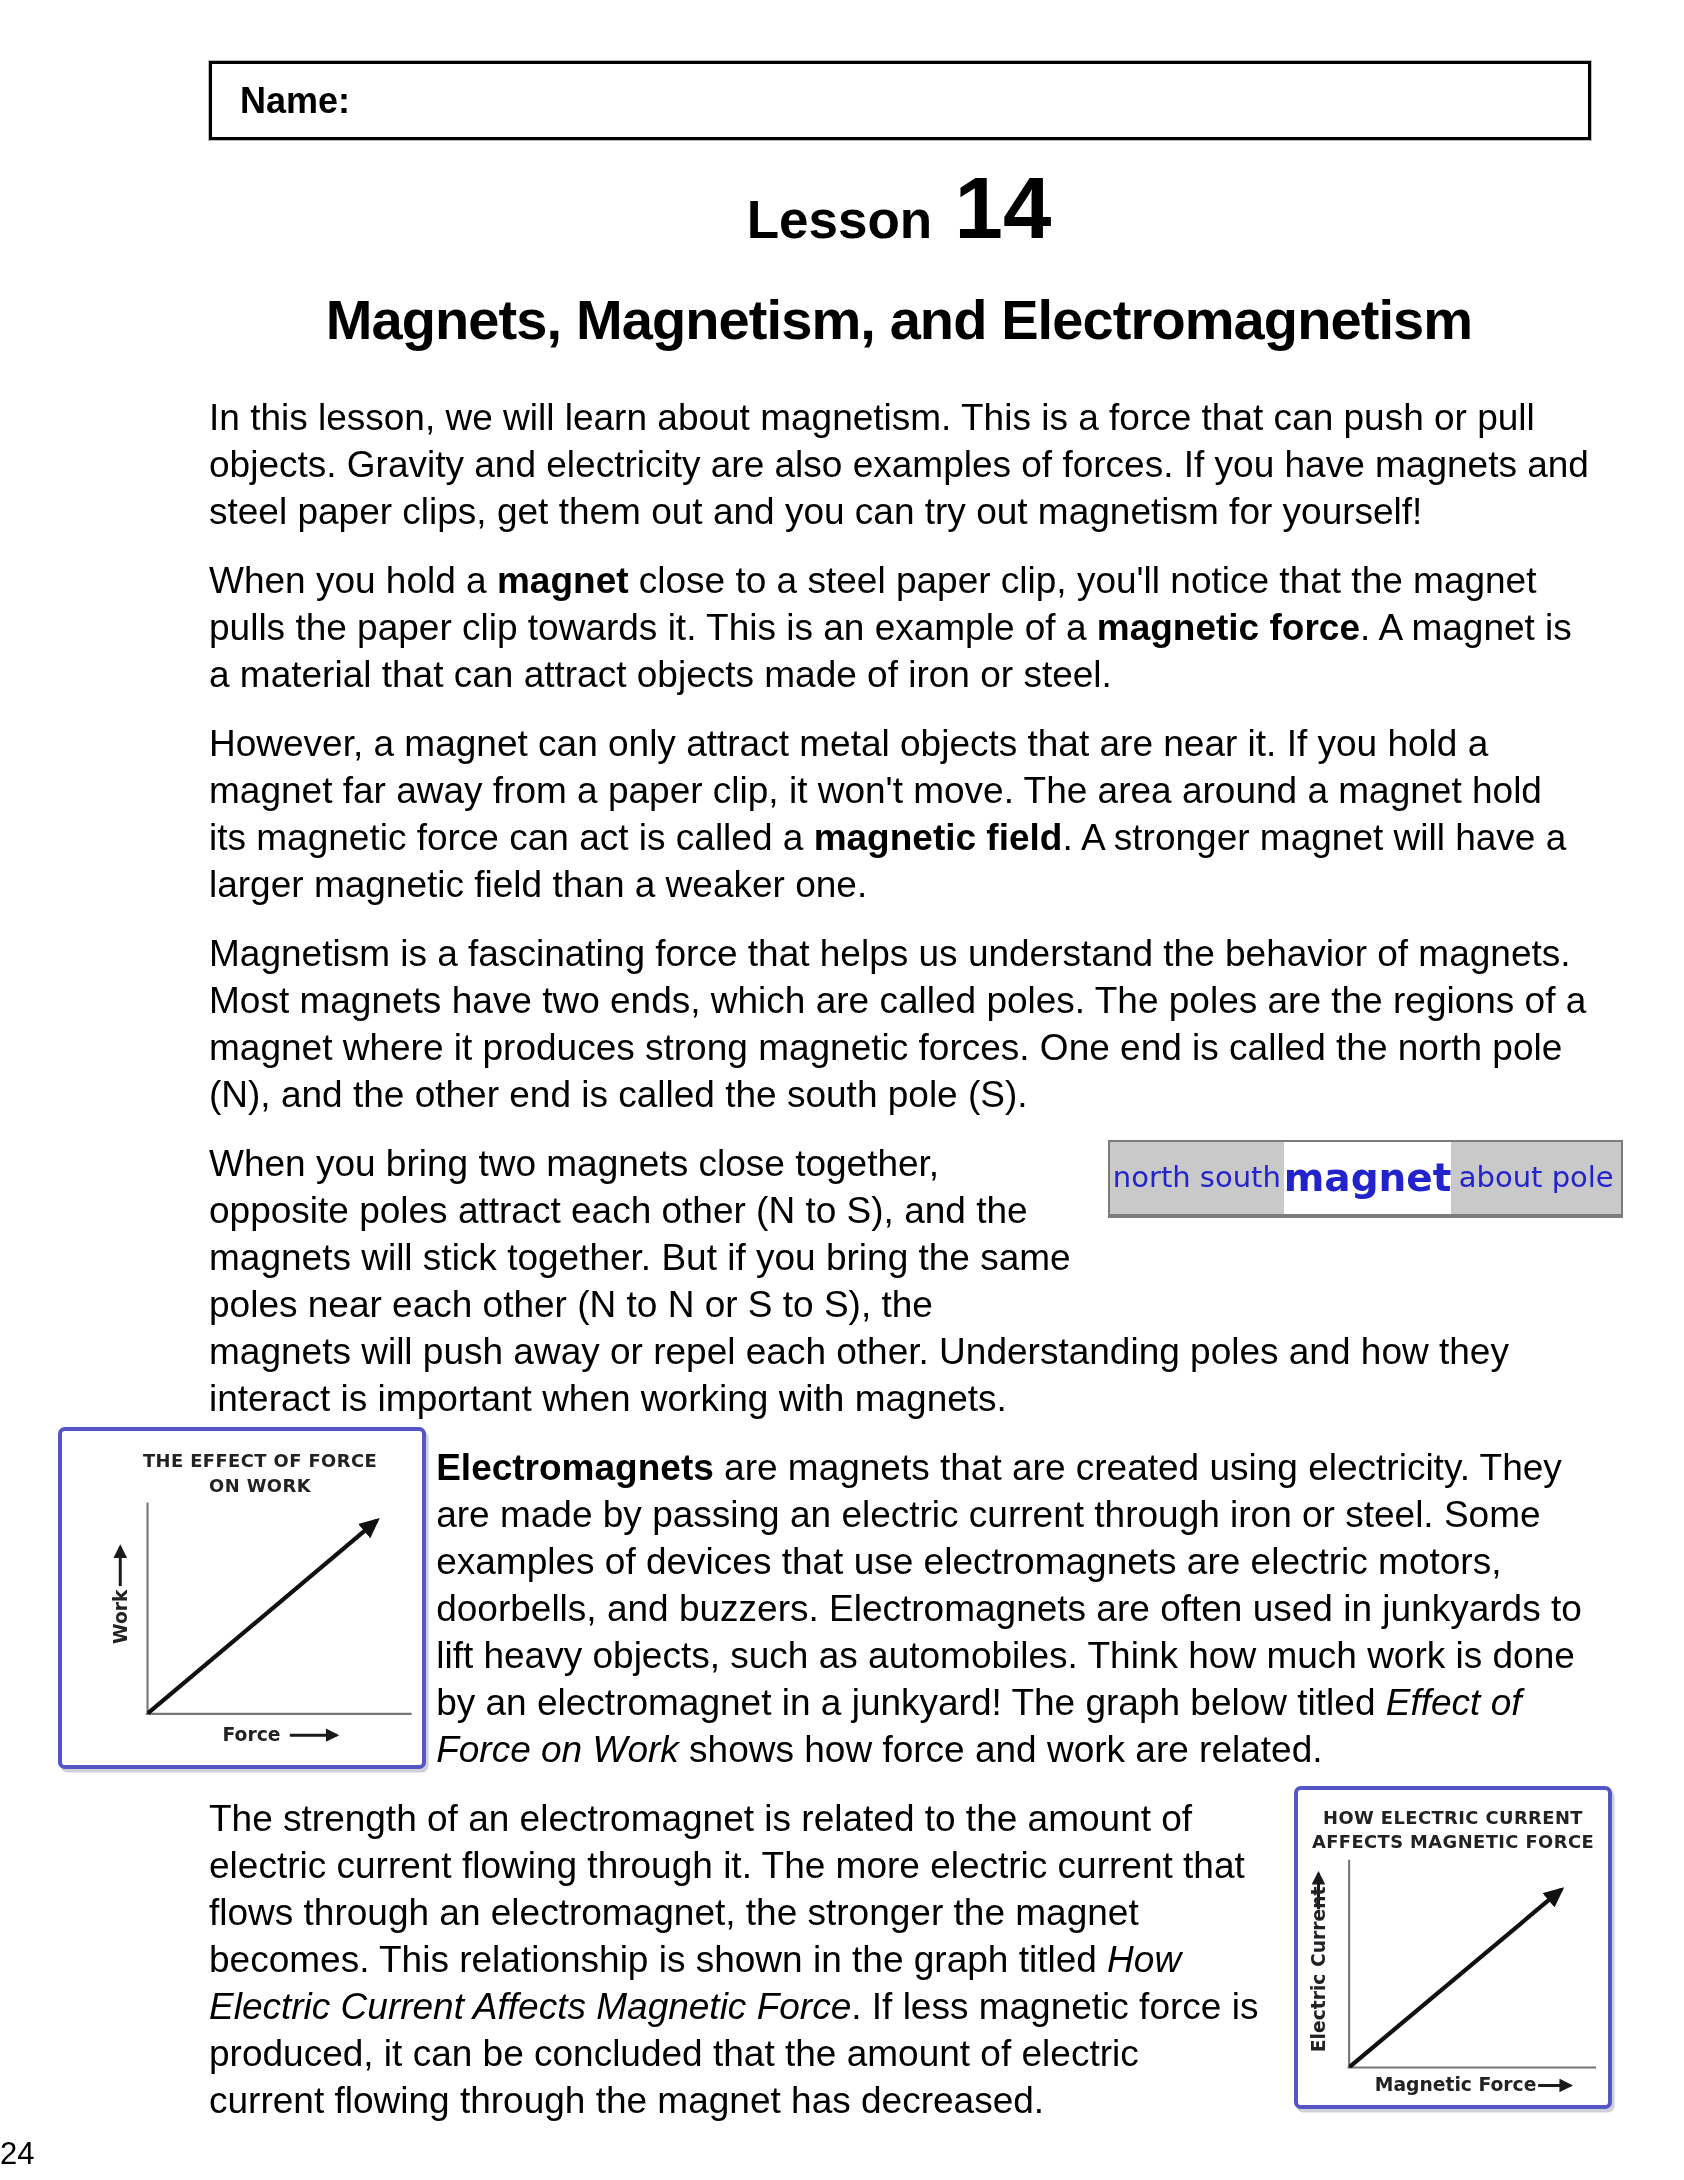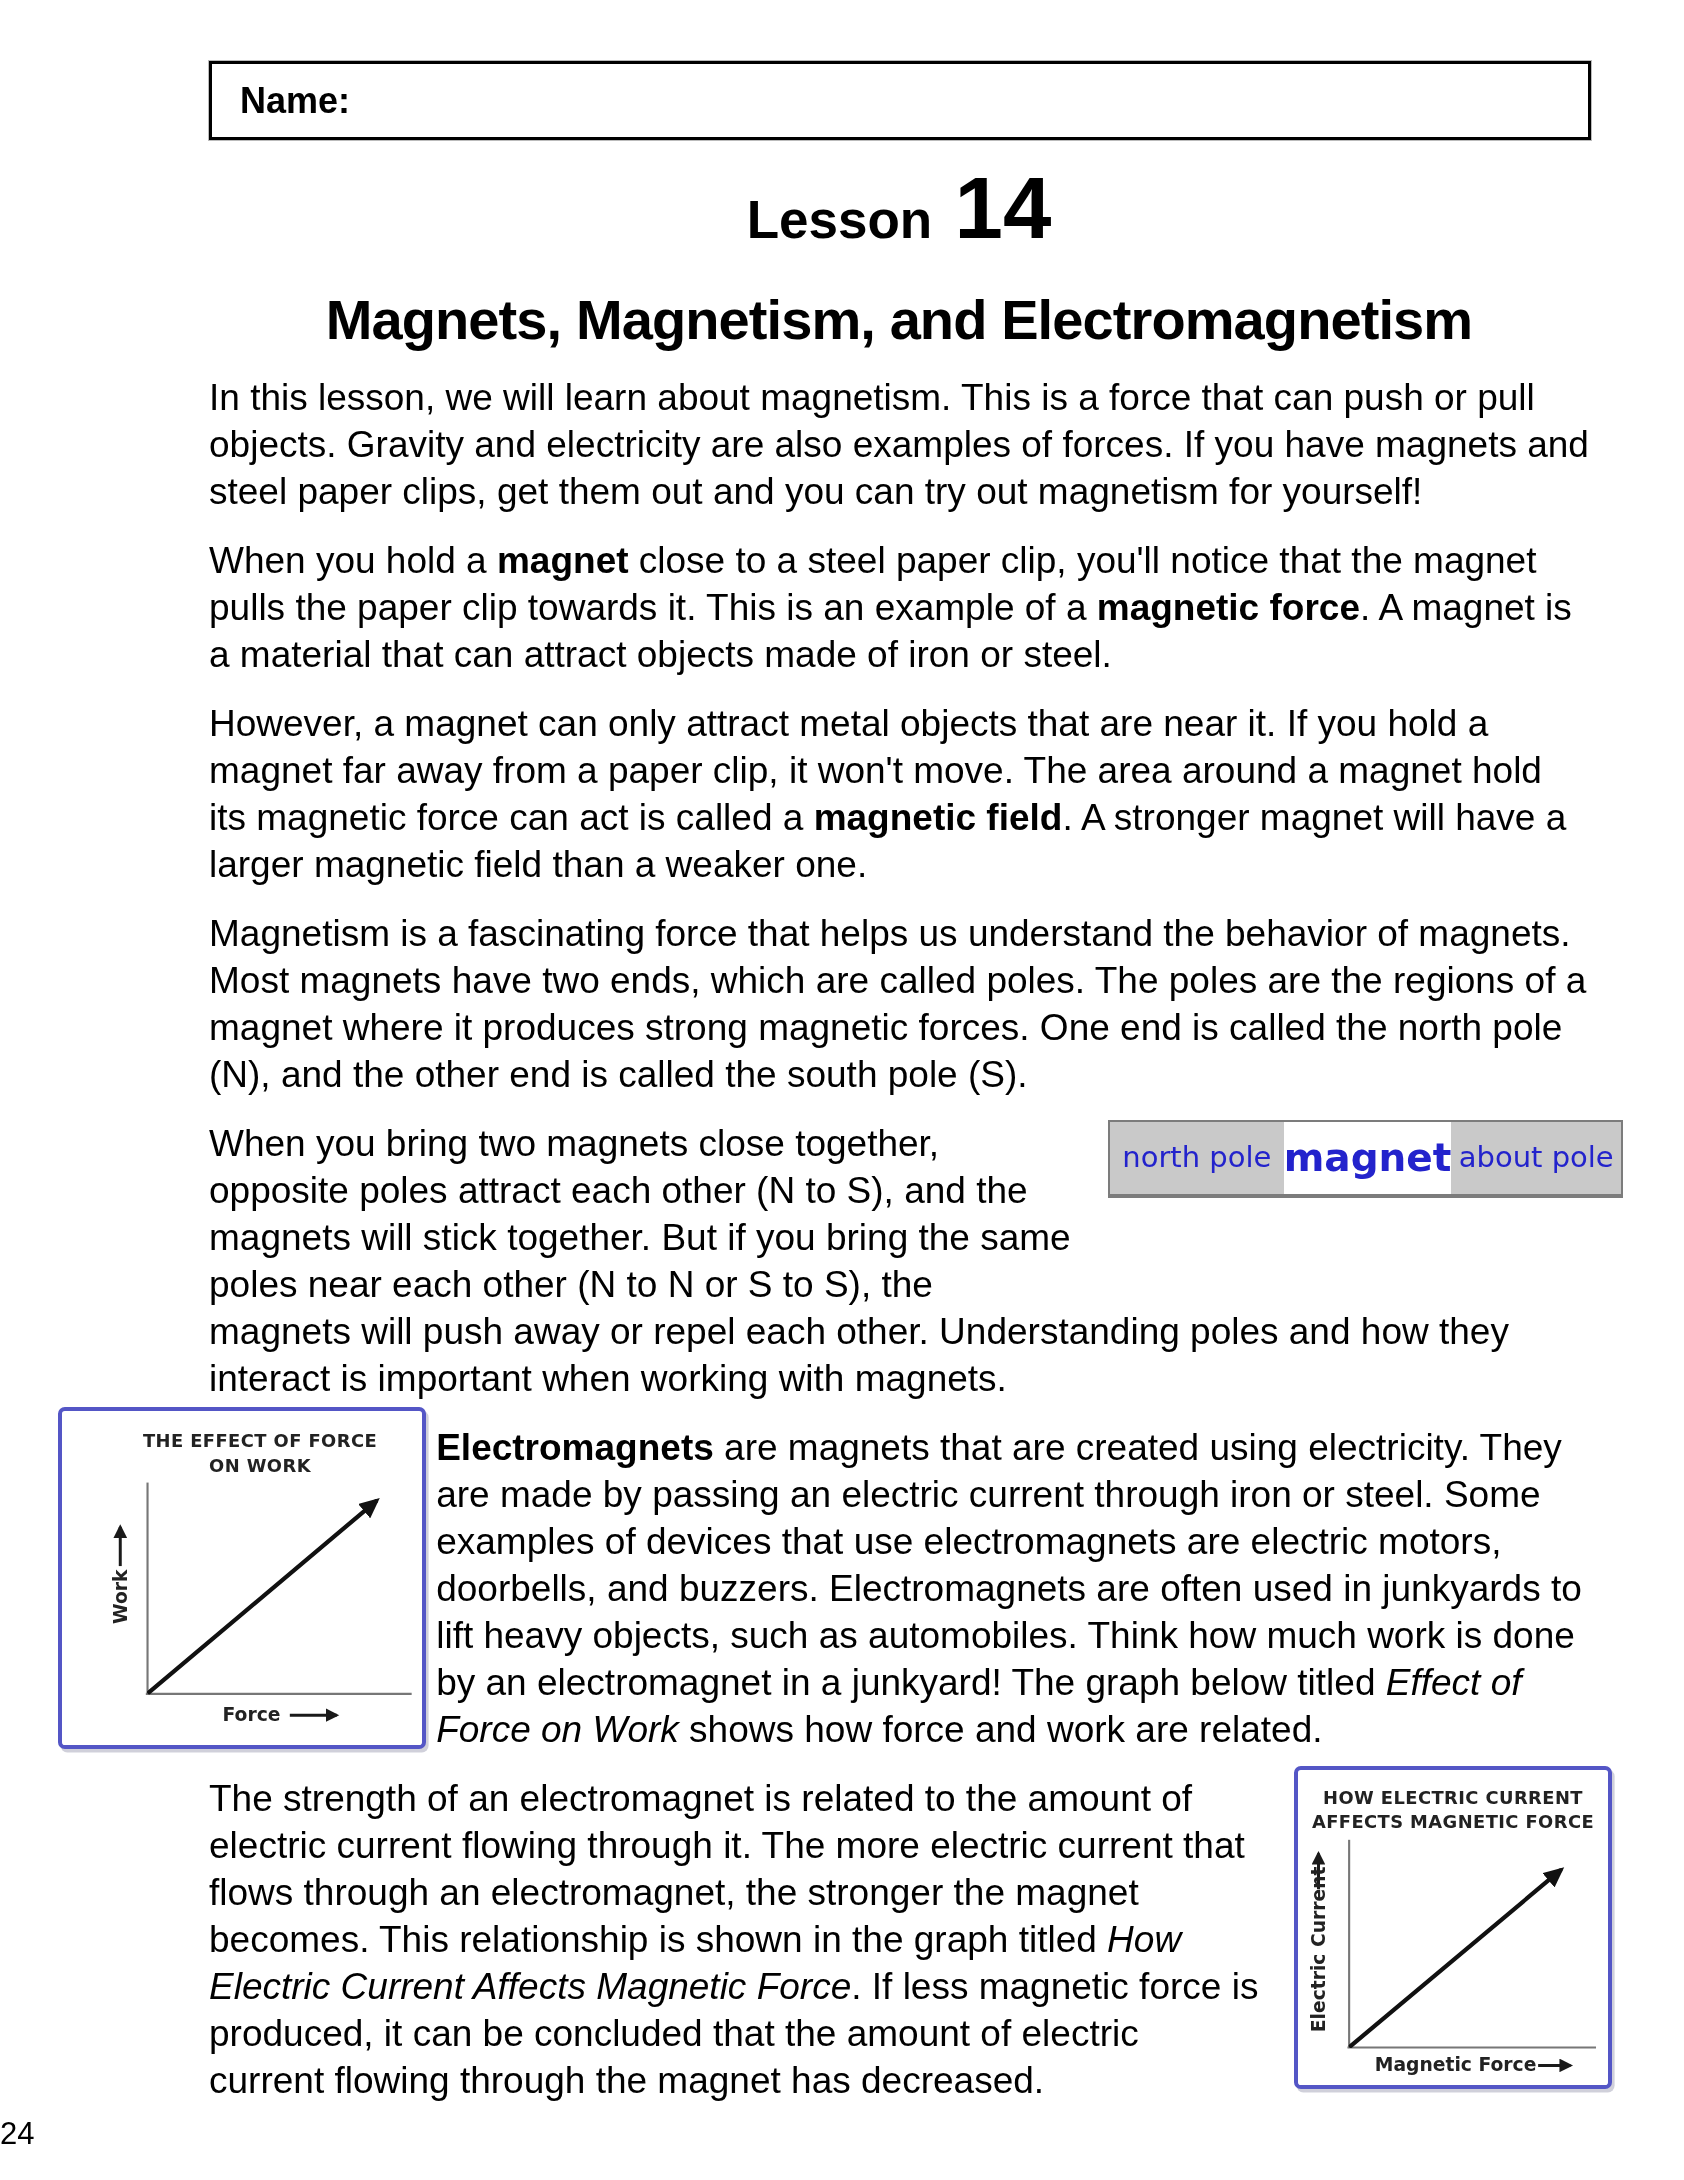--- a/index.html
+++ b/index.html
@@ -46,21 +46,21 @@
     line-height: 61px;
     letter-spacing: -0.9px;
   }
   
   .para {
     margin-top: 22px;
     font-size: 37px;
     line-height: 47px;
     text-align: left;
   }
-  .para.first { margin-top: 24px; }
+  .para.first { margin-top: 44px; }
   .para.clear { clear: both; }
   
   .magnet-bar {
     float: right;
     display: flex;
     box-sizing: border-box;
     width: 515px;
     height: 78px;
     border: 2.6px solid #7c7c7c;
     border-bottom-width: 4.3px;
@@ -156,21 +156,21 @@
     <div class="para">
       <span>However, a magnet can only attract metal objects that are near it. If you hold a magnet far away from a paper clip, it won't move. The area around a magnet hold its magnetic force can act is called a </span><b>magnetic field</b><span>. A stronger magnet will have a larger magnetic field than a weaker one.</span>
     </div>
 
     <div class="para">
       <span>Magnetism is a fascinating force that helps us understand the behavior of magnets. Most magnets have two ends, which are called poles. The poles are the regions of a magnet where it produces strong magnetic forces. One end is called the north pole (N), and the other end is called the south pole (S).</span>
     </div>
 
     <div class="para">
       <span class="magnet-bar">
-        <span class="mcell north">north pole</span>
+        <span class="mcell north">north south</span>
         <span class="mcell center">magnet</span>
         <span class="mcell south">about pole</span>
       </span>
       <span>When you bring two magnets close together, opposite poles attract each other (N to S), and the magnets will stick together. But if you bring the same poles near each other (N to N or S to S), the magnets will push away or repel each other. Understanding poles and how they interact is important when working with magnets.</span>
     </div>
 
     <div class="para">
       <span class="graph-box work">
         <svg width="324" height="334" viewBox="0 0 380 392" style="font-size:44px">
           <defs>

